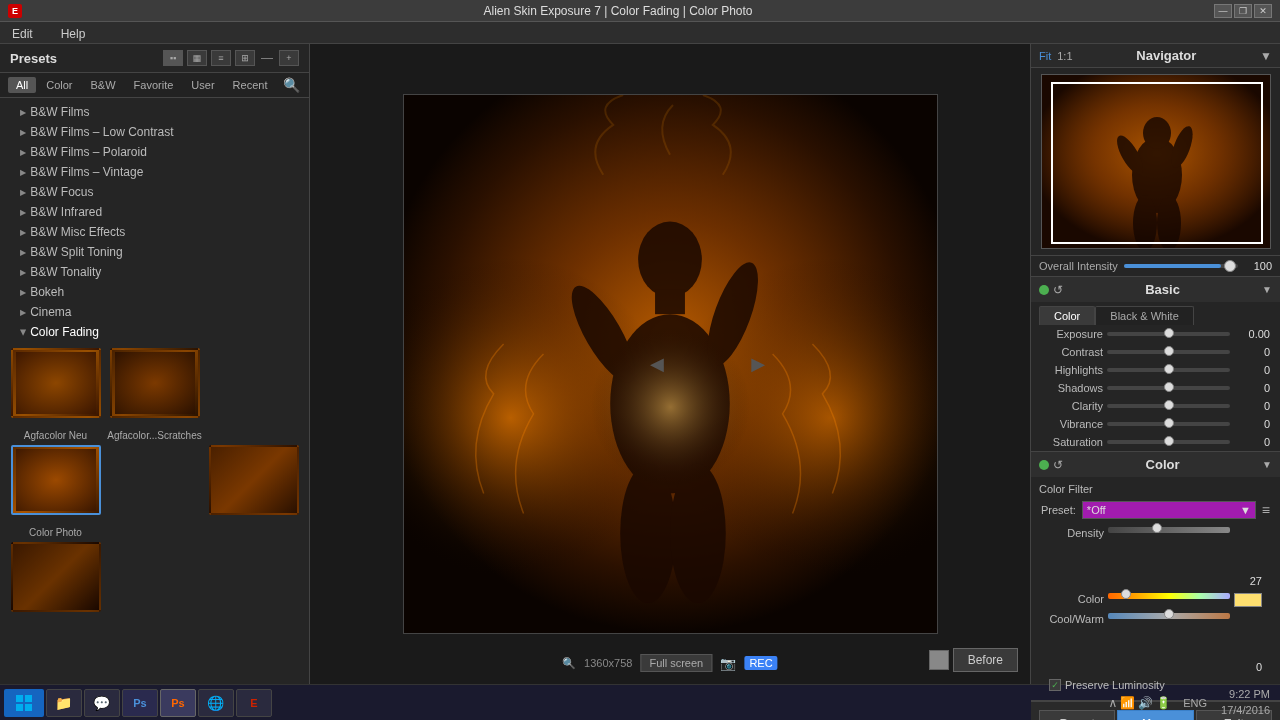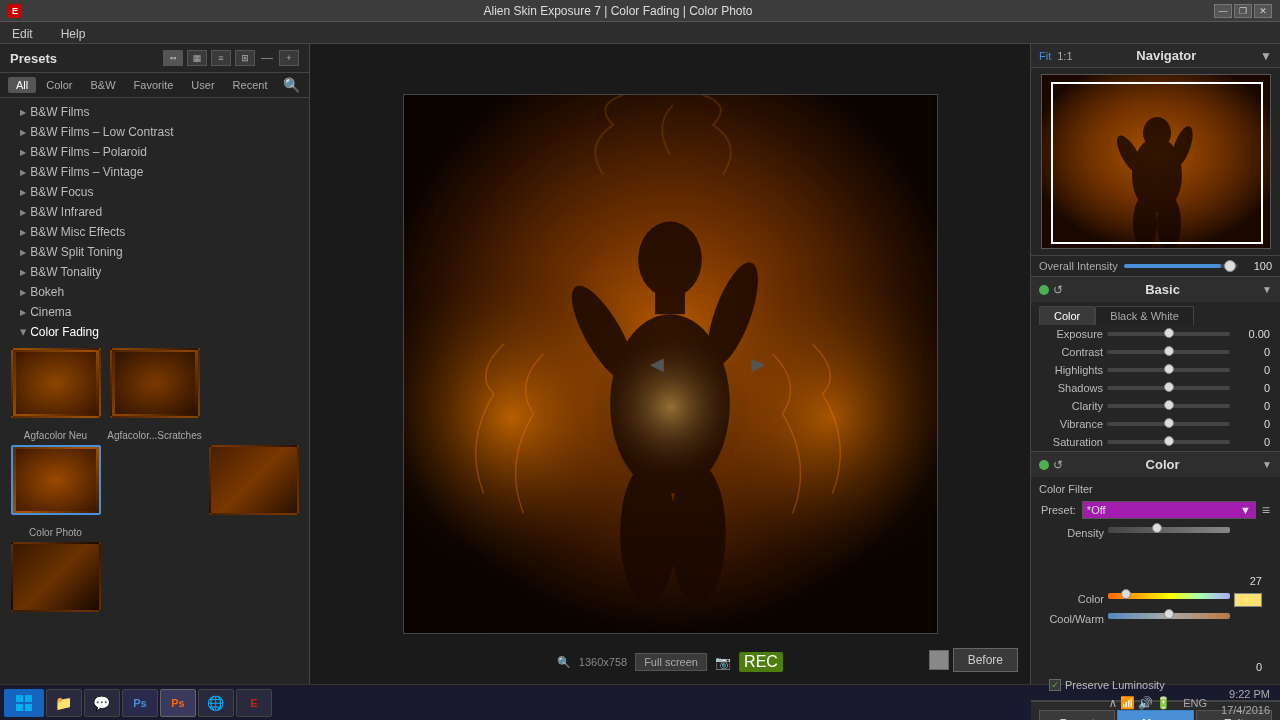--- a/index.html
+++ b/index.html
@@ -47,21 +47,21 @@
     
     .canvas-area { flex: 1; background: #1a1a1a; display: flex; flex-direction: column; align-items: center; justify-content: center; position: relative; }
     .canvas-image { width: 535px; height: 540px; background: radial-gradient(ellipse at center, #8b4500 0%, #5a2800 30%, #2a1000 60%, #0a0500 100%); border: 1px solid #444; display: flex; align-items: center; justify-content: center; position: relative; overflow: hidden; }
 
     .before-btn { position: absolute; bottom: 12px; right: 12px; display: flex; align-items: center; gap: 4px; }
     .color-swatch-small { width: 20px; height: 20px; background: #888; border: 1px solid #666; }
     .before-button { padding: 4px 14px; background: #3a3a3a; border: 1px solid #666; color: #ccc; font-size: 12px; cursor: pointer; }
 
     .canvas-status { position: absolute; bottom: 12px; left: 50%; transform: translateX(-50%); display: flex; align-items: center; gap: 8px; font-size: 11px; color: #888; }
     .fullscreen-btn { padding: 2px 8px; background: #3a3a3a; border: 1px solid #555; color: #aaa; font-size: 11px; cursor: pointer; }
-    .rec-badge { background: #4d7c0f; color: white; padding: 1px 5px; font-size: 16px; border-radius: 2px; }
+    .rec-badge { background: #3b82f6; color: white; padding: 1px 5px; font-size: 11px; border-radius: 2px; }
 
     
     .right-panel { width: 250px; background: #252525; border-left: 1px solid #444; display: flex; flex-direction: column; }
 
     
     .navigator-header { display: flex; align-items: center; justify-content: space-between; padding: 4px 8px; background: #2a2a2a; border-bottom: 1px solid #444; }
     .nav-controls { display: flex; align-items: center; gap: 6px; font-size: 11px; }
     .nav-fit { color: #4a90d9; cursor: pointer; }
     .nav-ratio { color: #aaa; cursor: pointer; }
     .nav-title { font-size: 13px; font-weight: bold; color: #ddd; }

